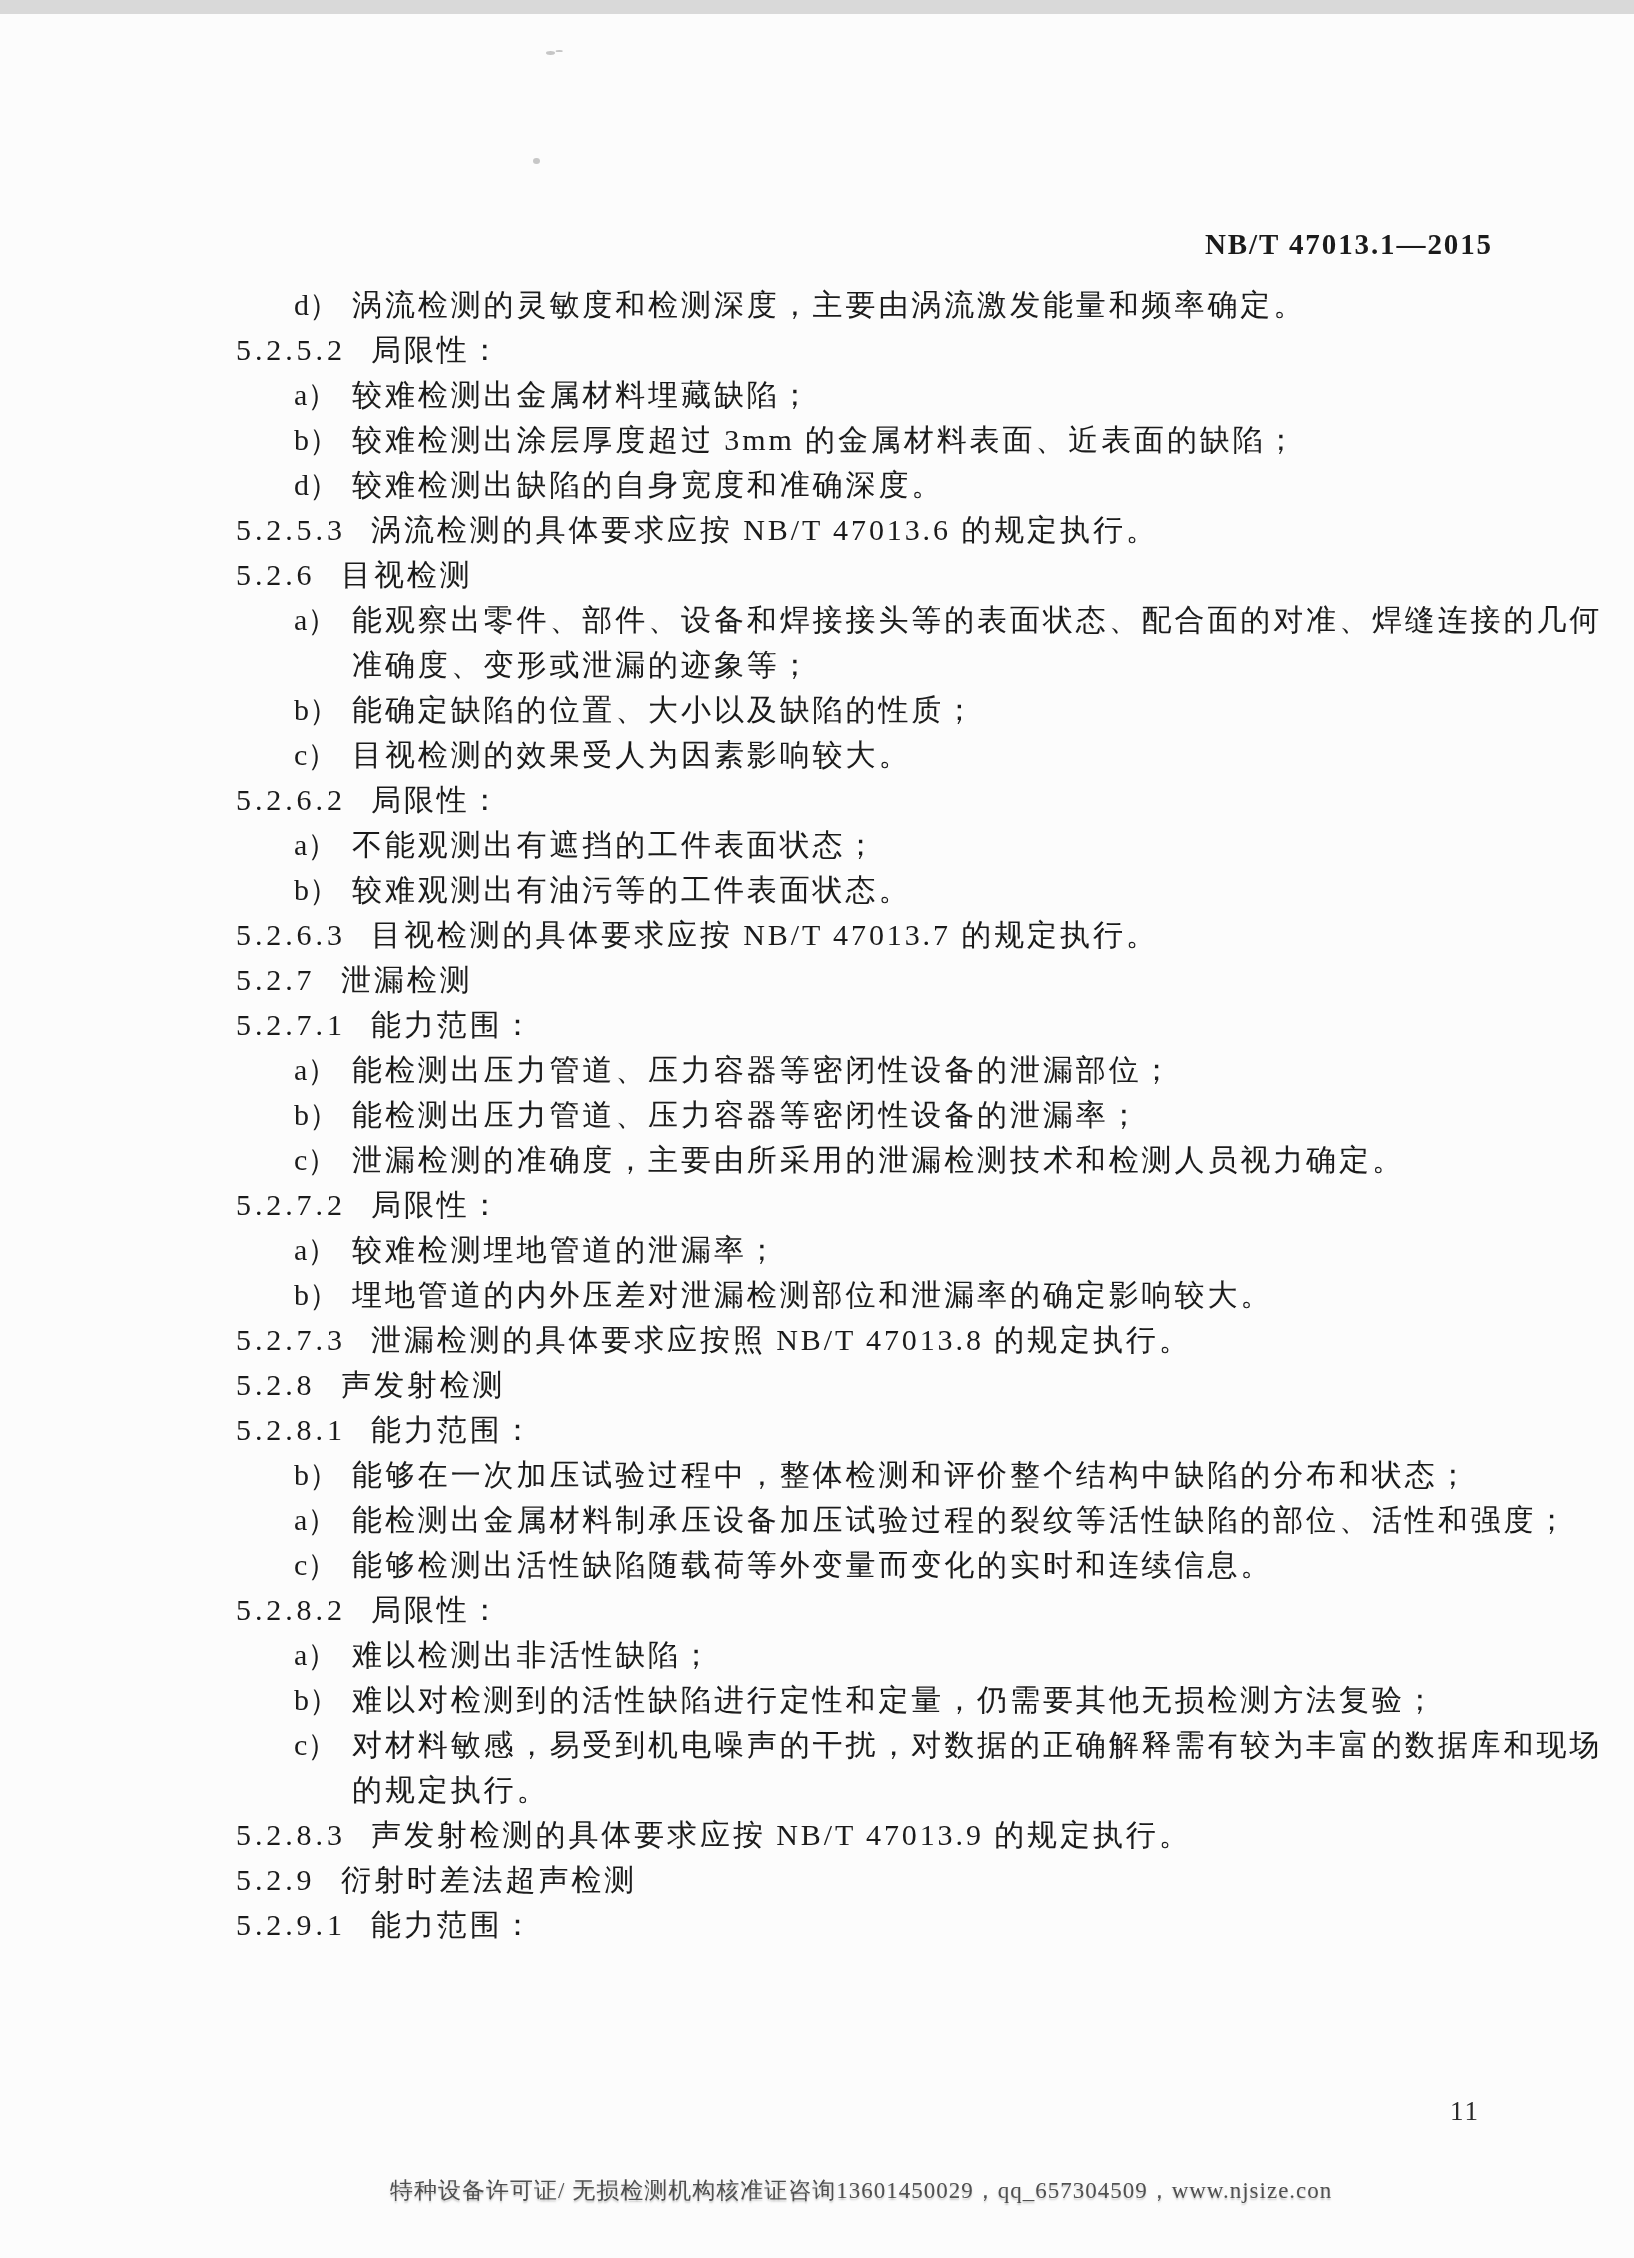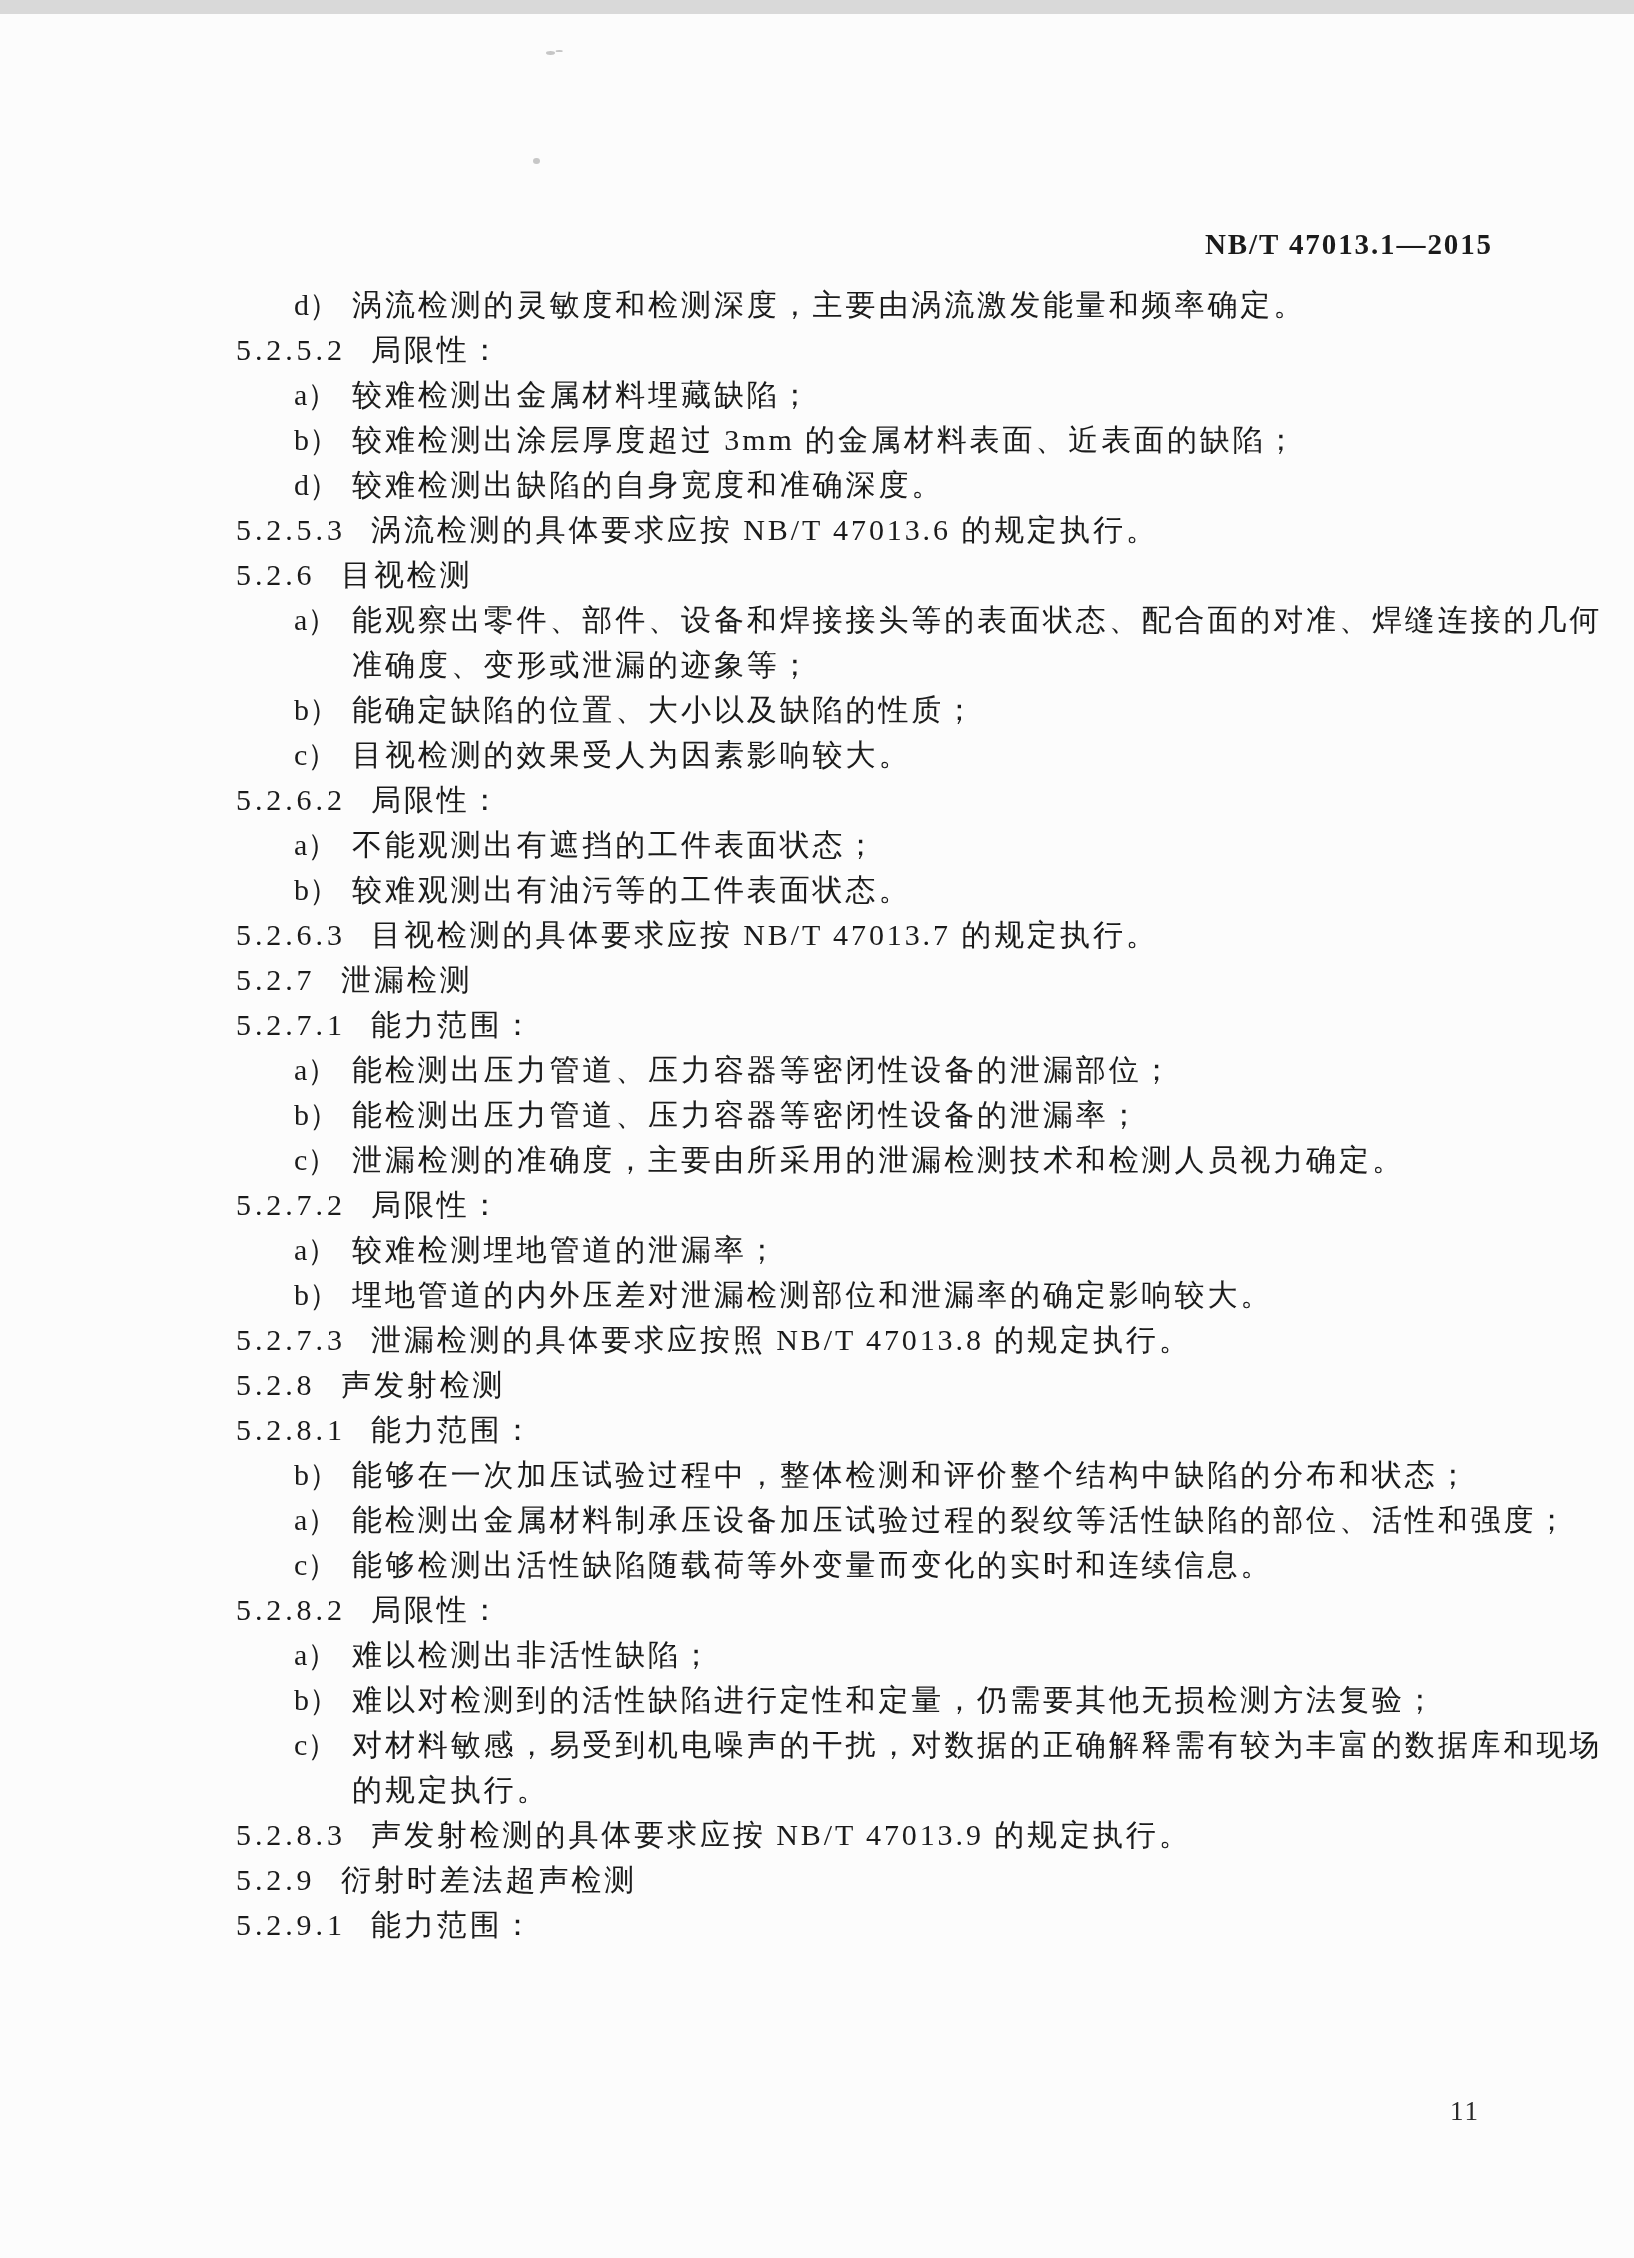--- a/index.html
+++ b/index.html
@@ -129,15 +129,16 @@
     <div class="line sec"><span class="num w7">5.2.8.3</span><span>声发射检测的具体要求应按 NB/T 47013.9 的规定执行。</span></div>
 
     <div class="line sec"><span class="num w5">5.2.9</span><span>衍射时差法超声检测</span></div>
 
     <div class="line sec"><span class="num w7">5.2.9.1</span><span>能力范围：</span></div>
 
   </div>
 
   <div class="pageno">11</div>
 
+  <div class="footer">特种设备许可证/ 无损检测机构核准证咨询13601450029，qq_657304509，www.njsize.con</div>
 
 </div>
 
 
 </body></html>

